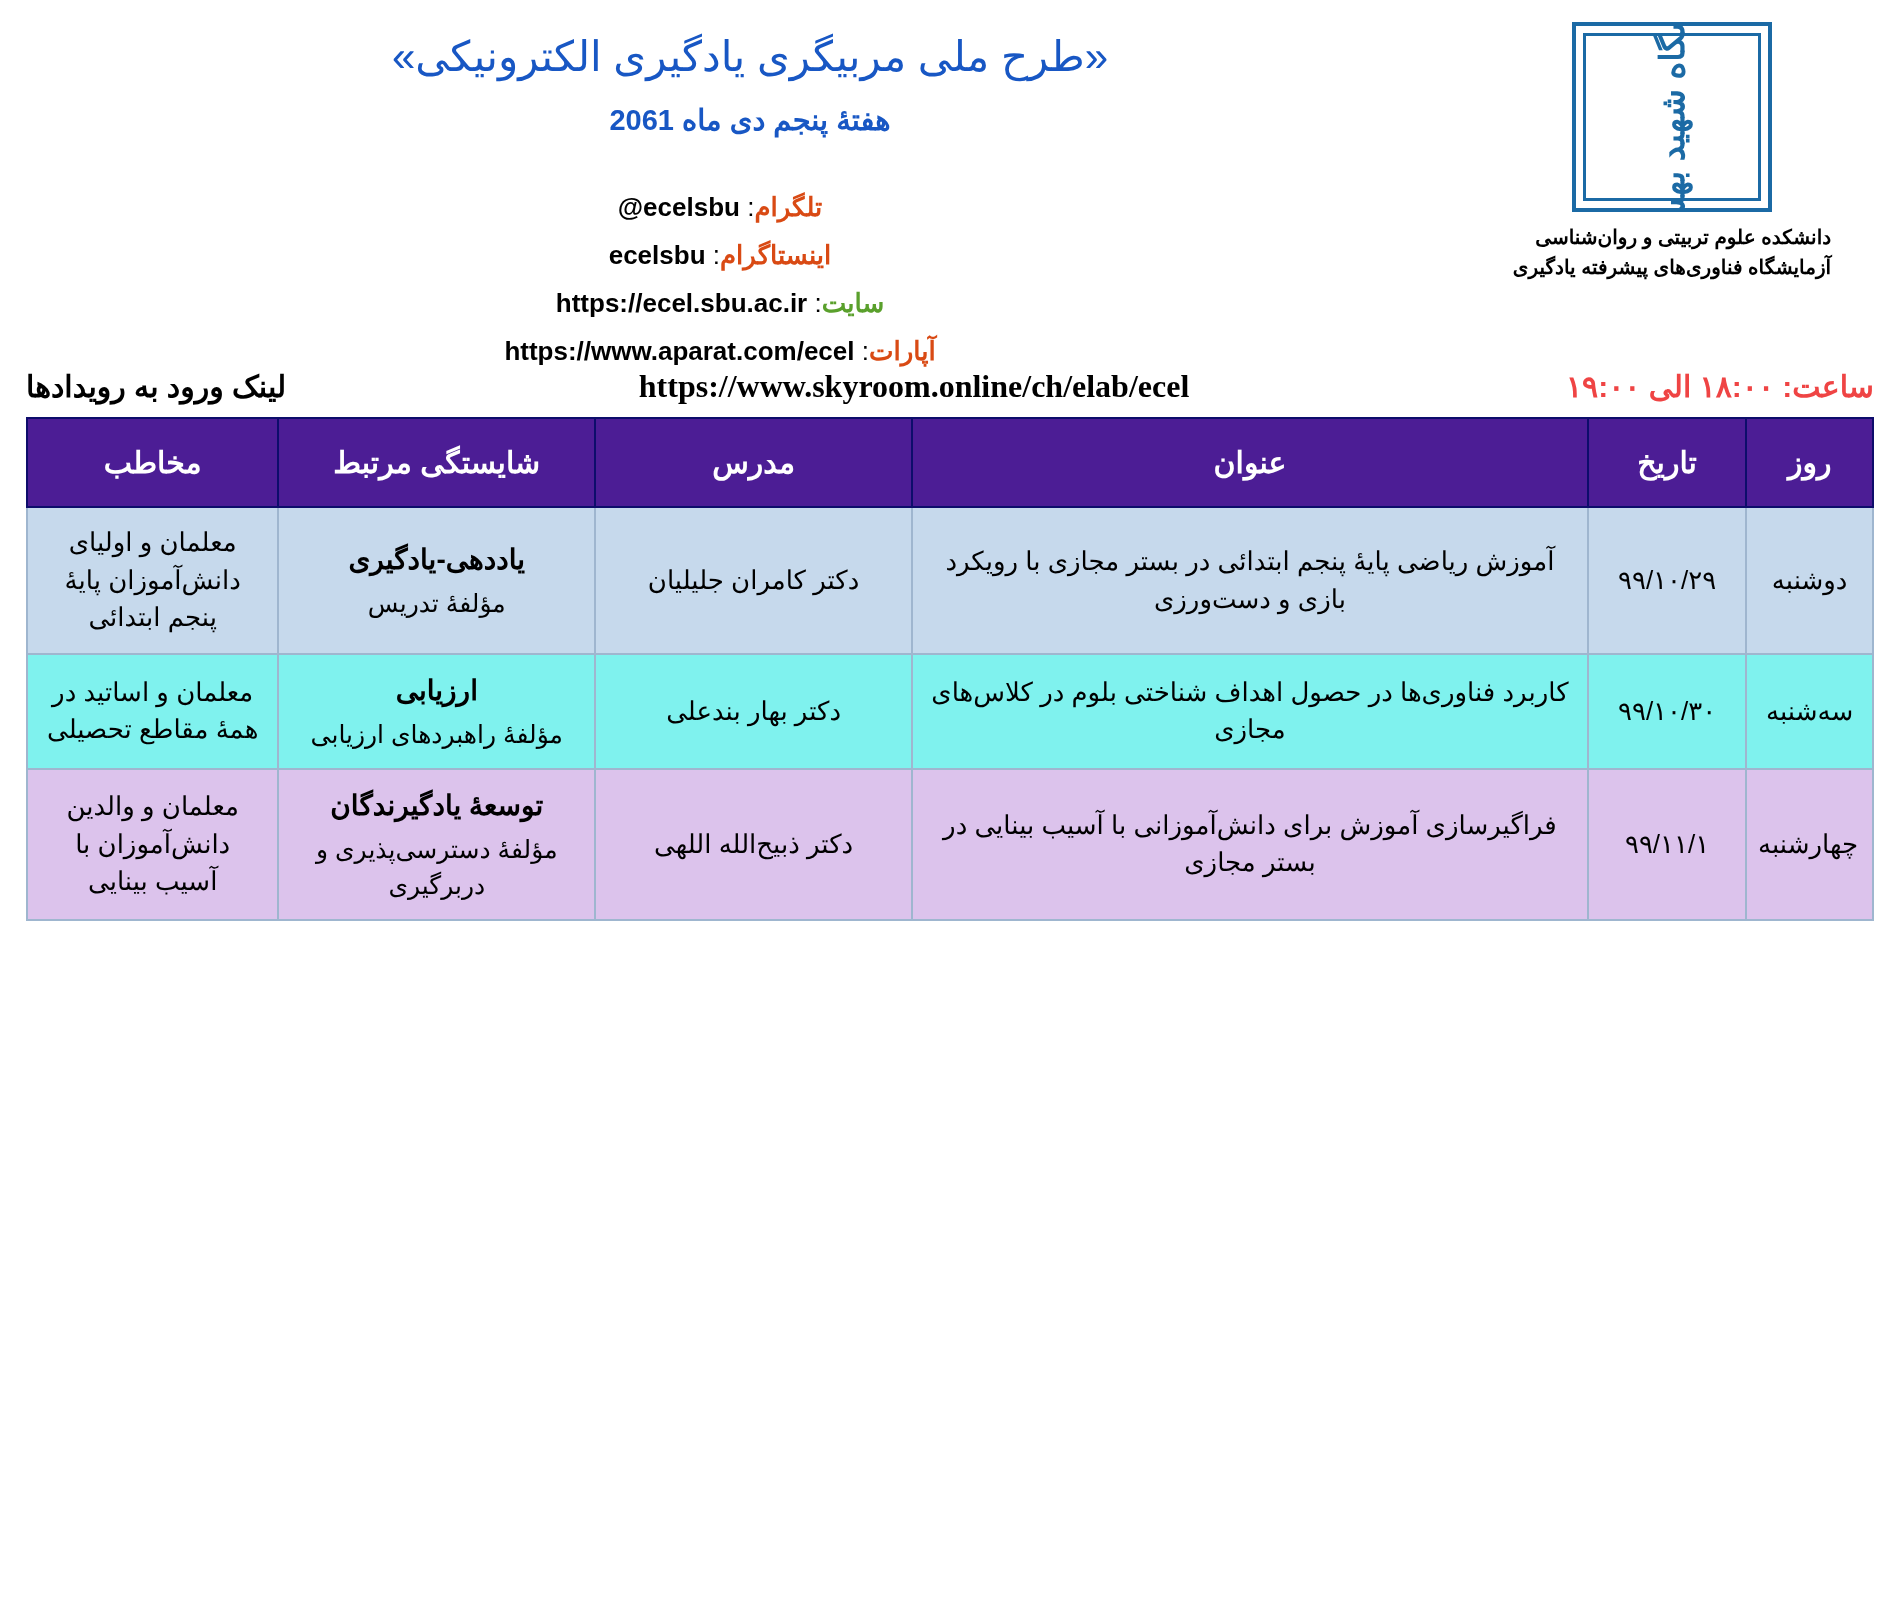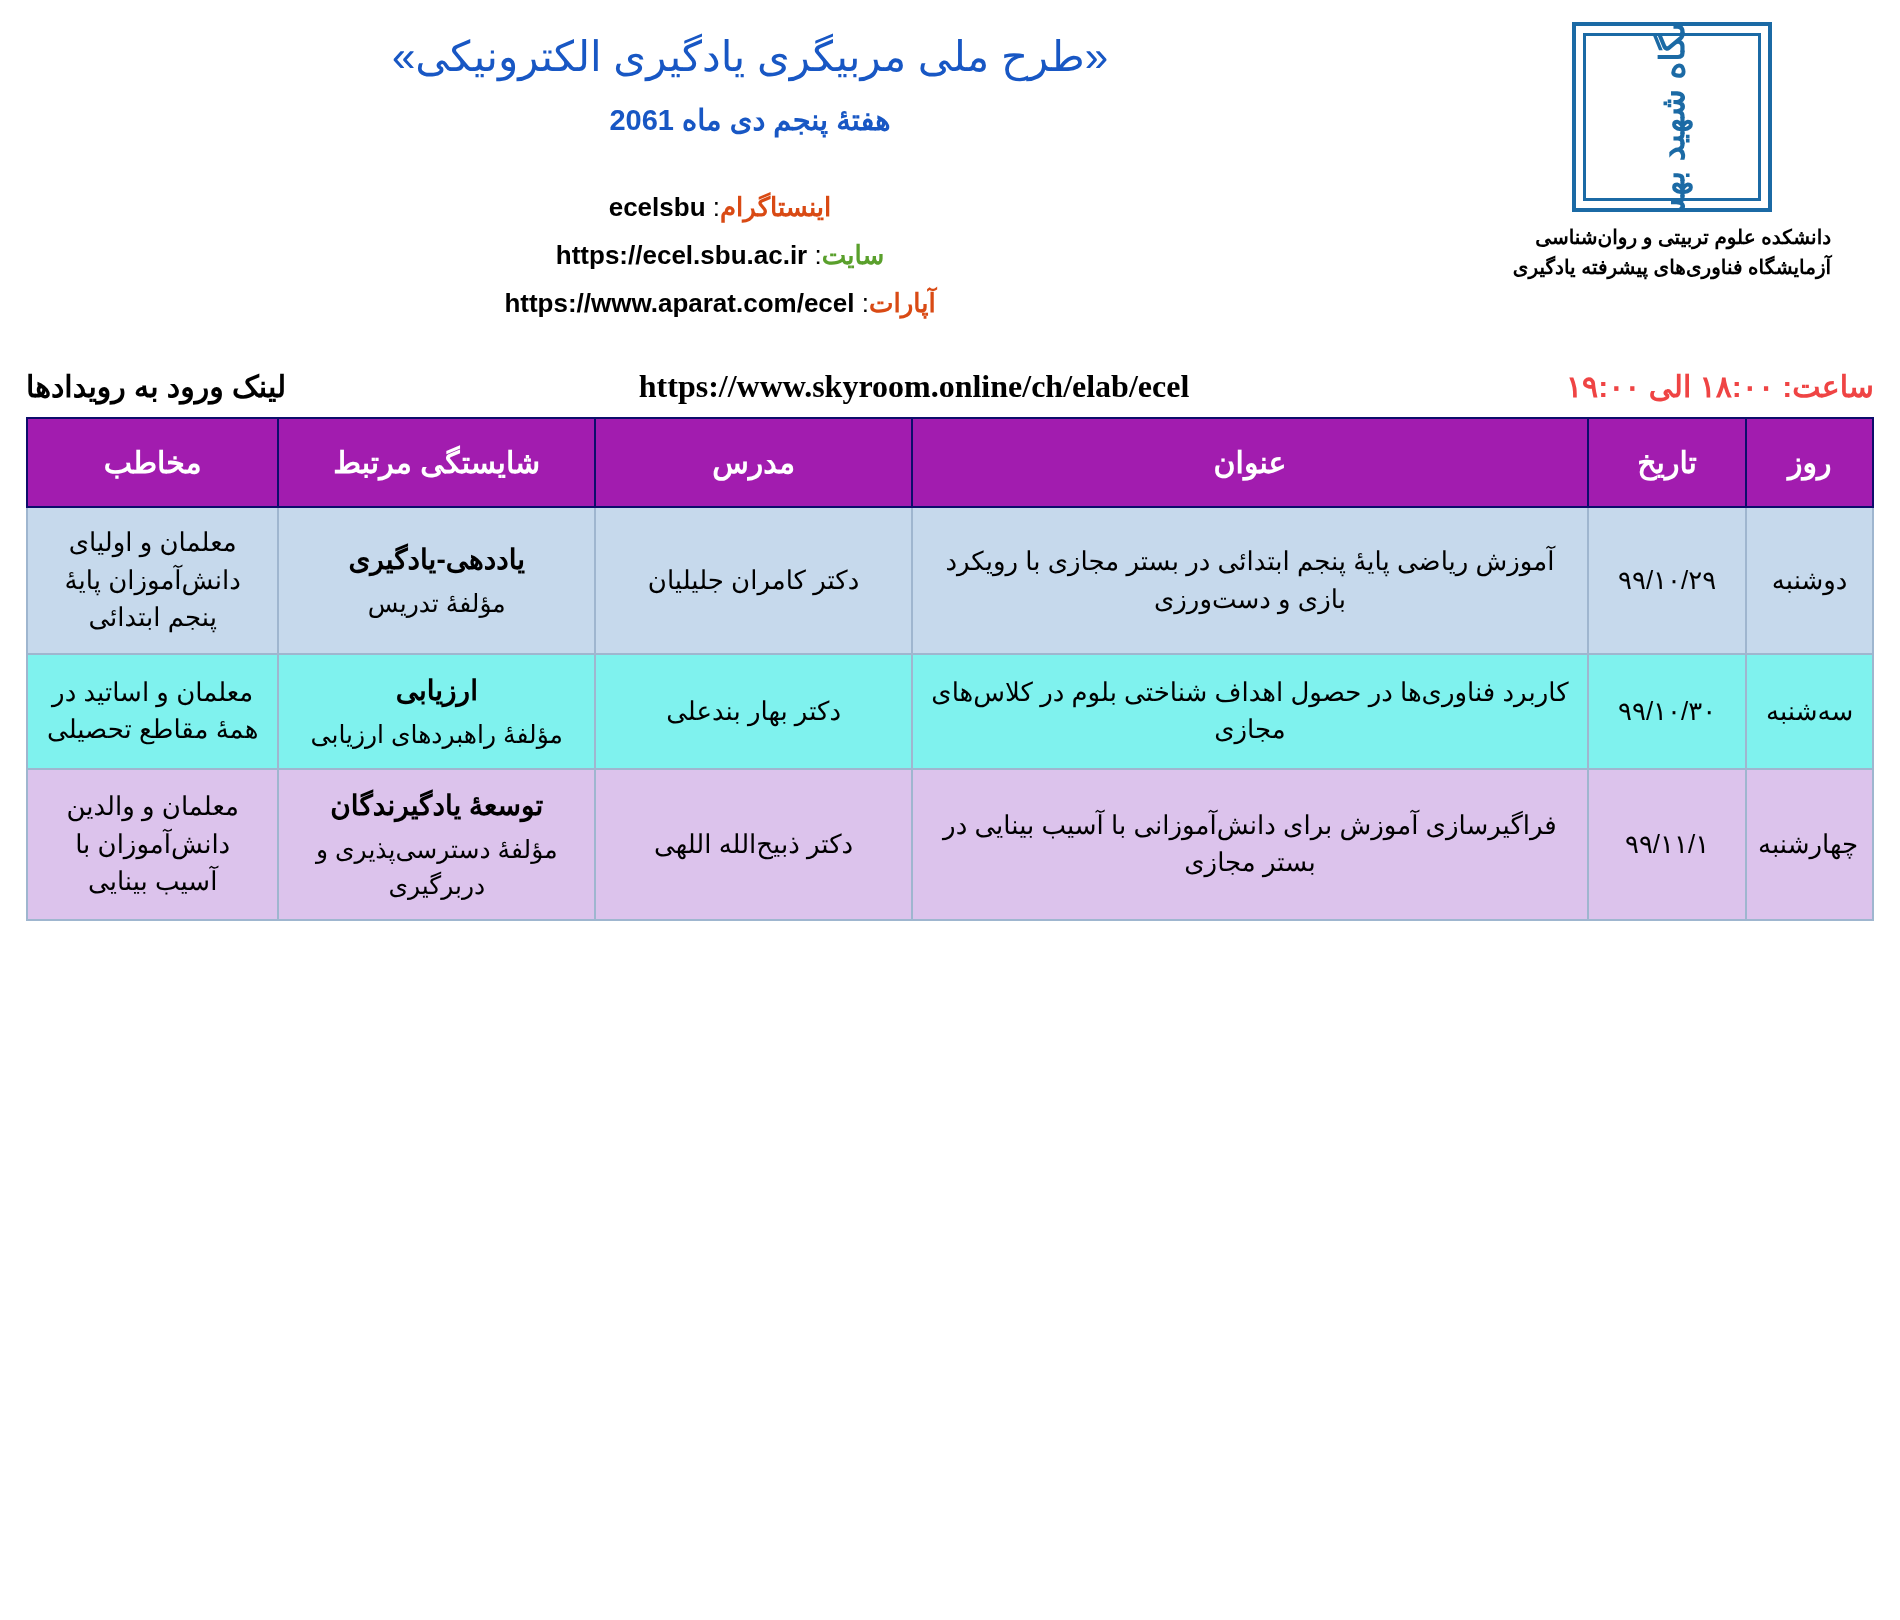--- a/index.html
+++ b/index.html
@@ -209,21 +209,21 @@
   }
 
   
   table.schedule {
     border-collapse: collapse;
     width: 1848px;
     margin: 0 26px;
     table-layout: fixed;
   }
   table.schedule th {
-    background: #a21caf;
+    background: #4c1d95;
     color: #ffffff;
     font-size: 30px;
     font-weight: bold;
     padding: 26px 8px;
     border: 2px solid #0d0d6b;
     text-align: center;
   }
   table.schedule td {
     border: 2px solid #9fb6cf;
     padding: 16px 14px;
@@ -261,20 +261,24 @@
 
 <div class="header">
 
 
   <div class="center-block">
     <div class="main-title">«طرح ملی مربیگری یادگیری الکترونیکی»</div>
     <div class="sub-title">هفتهٔ پنجم دی ماه 2061</div>
 
 
     <div class="contact-list">
+      <div class="contact-row">
+        <span class="c-label telegram">تلگرام</span><span>:</span>
+        <span class="c-val">@ecelsbu</span>
+      </div>
       <div class="contact-row">
         <span class="c-label instagram">اینستاگرام</span><span>:</span>
         <span class="c-val">ecelsbu</span>
       </div>
       <div class="contact-row">
         <span class="c-label site">سایت</span><span>:</span>
         <span class="c-val">https://ecel.sbu.ac.ir</span>
       </div>
       <div class="contact-row">
         <span class="c-label aparat">آپارات</span><span>:</span>

